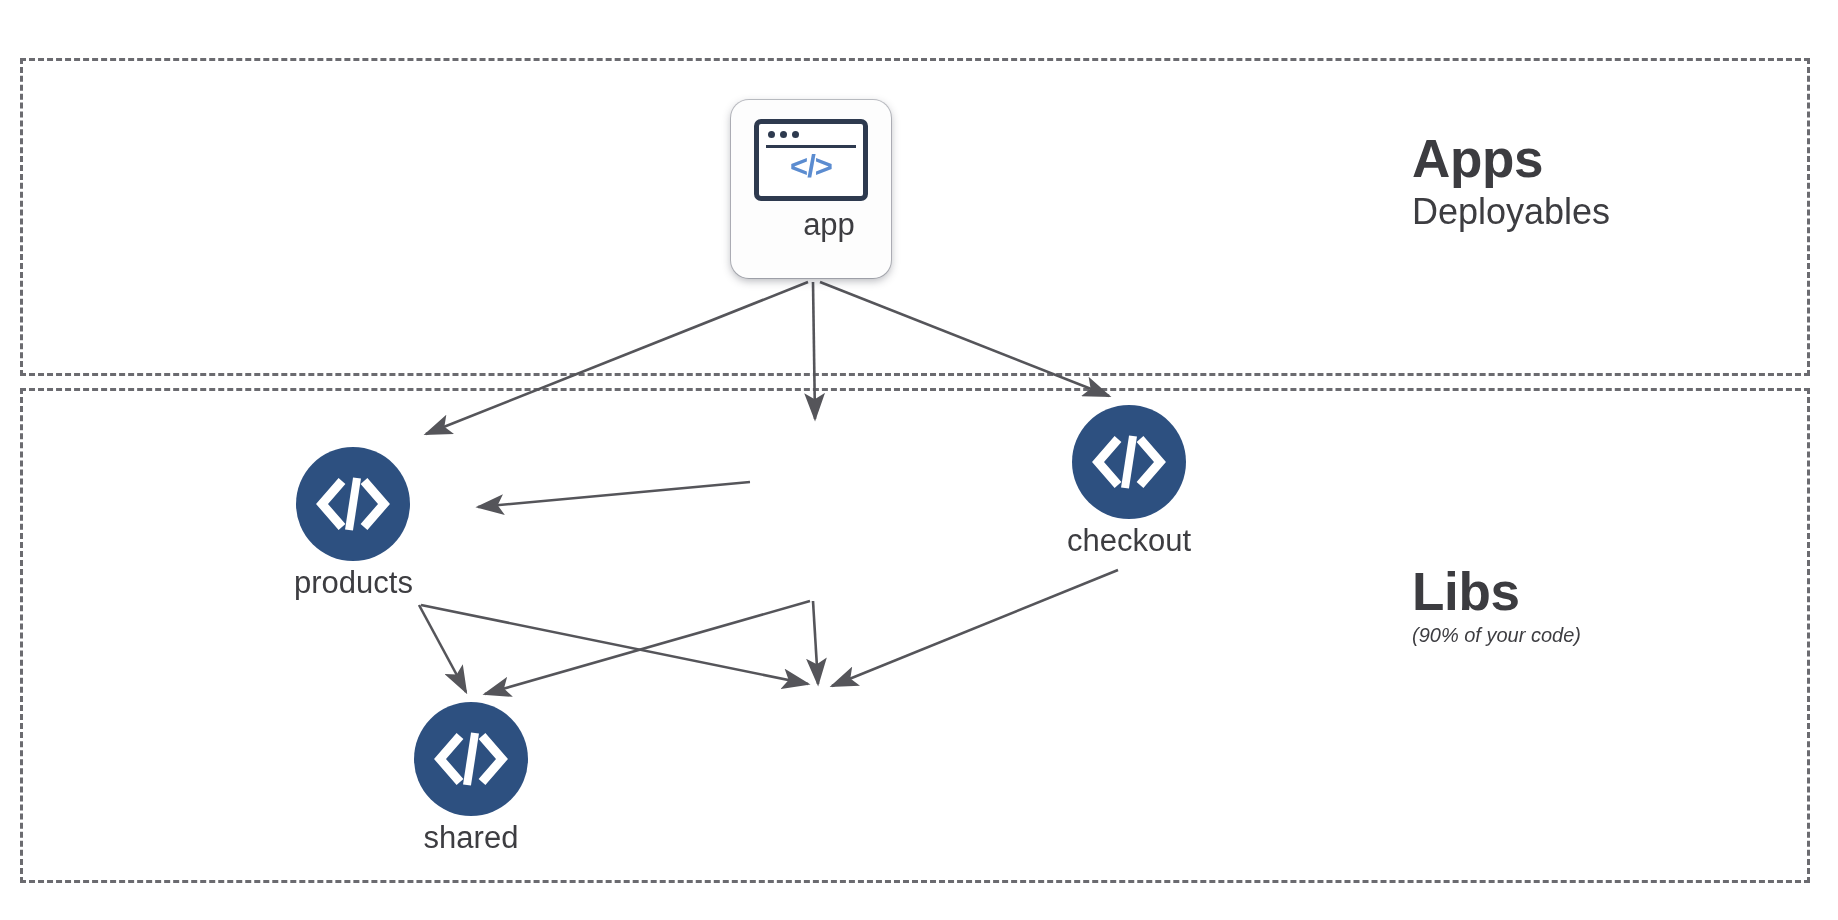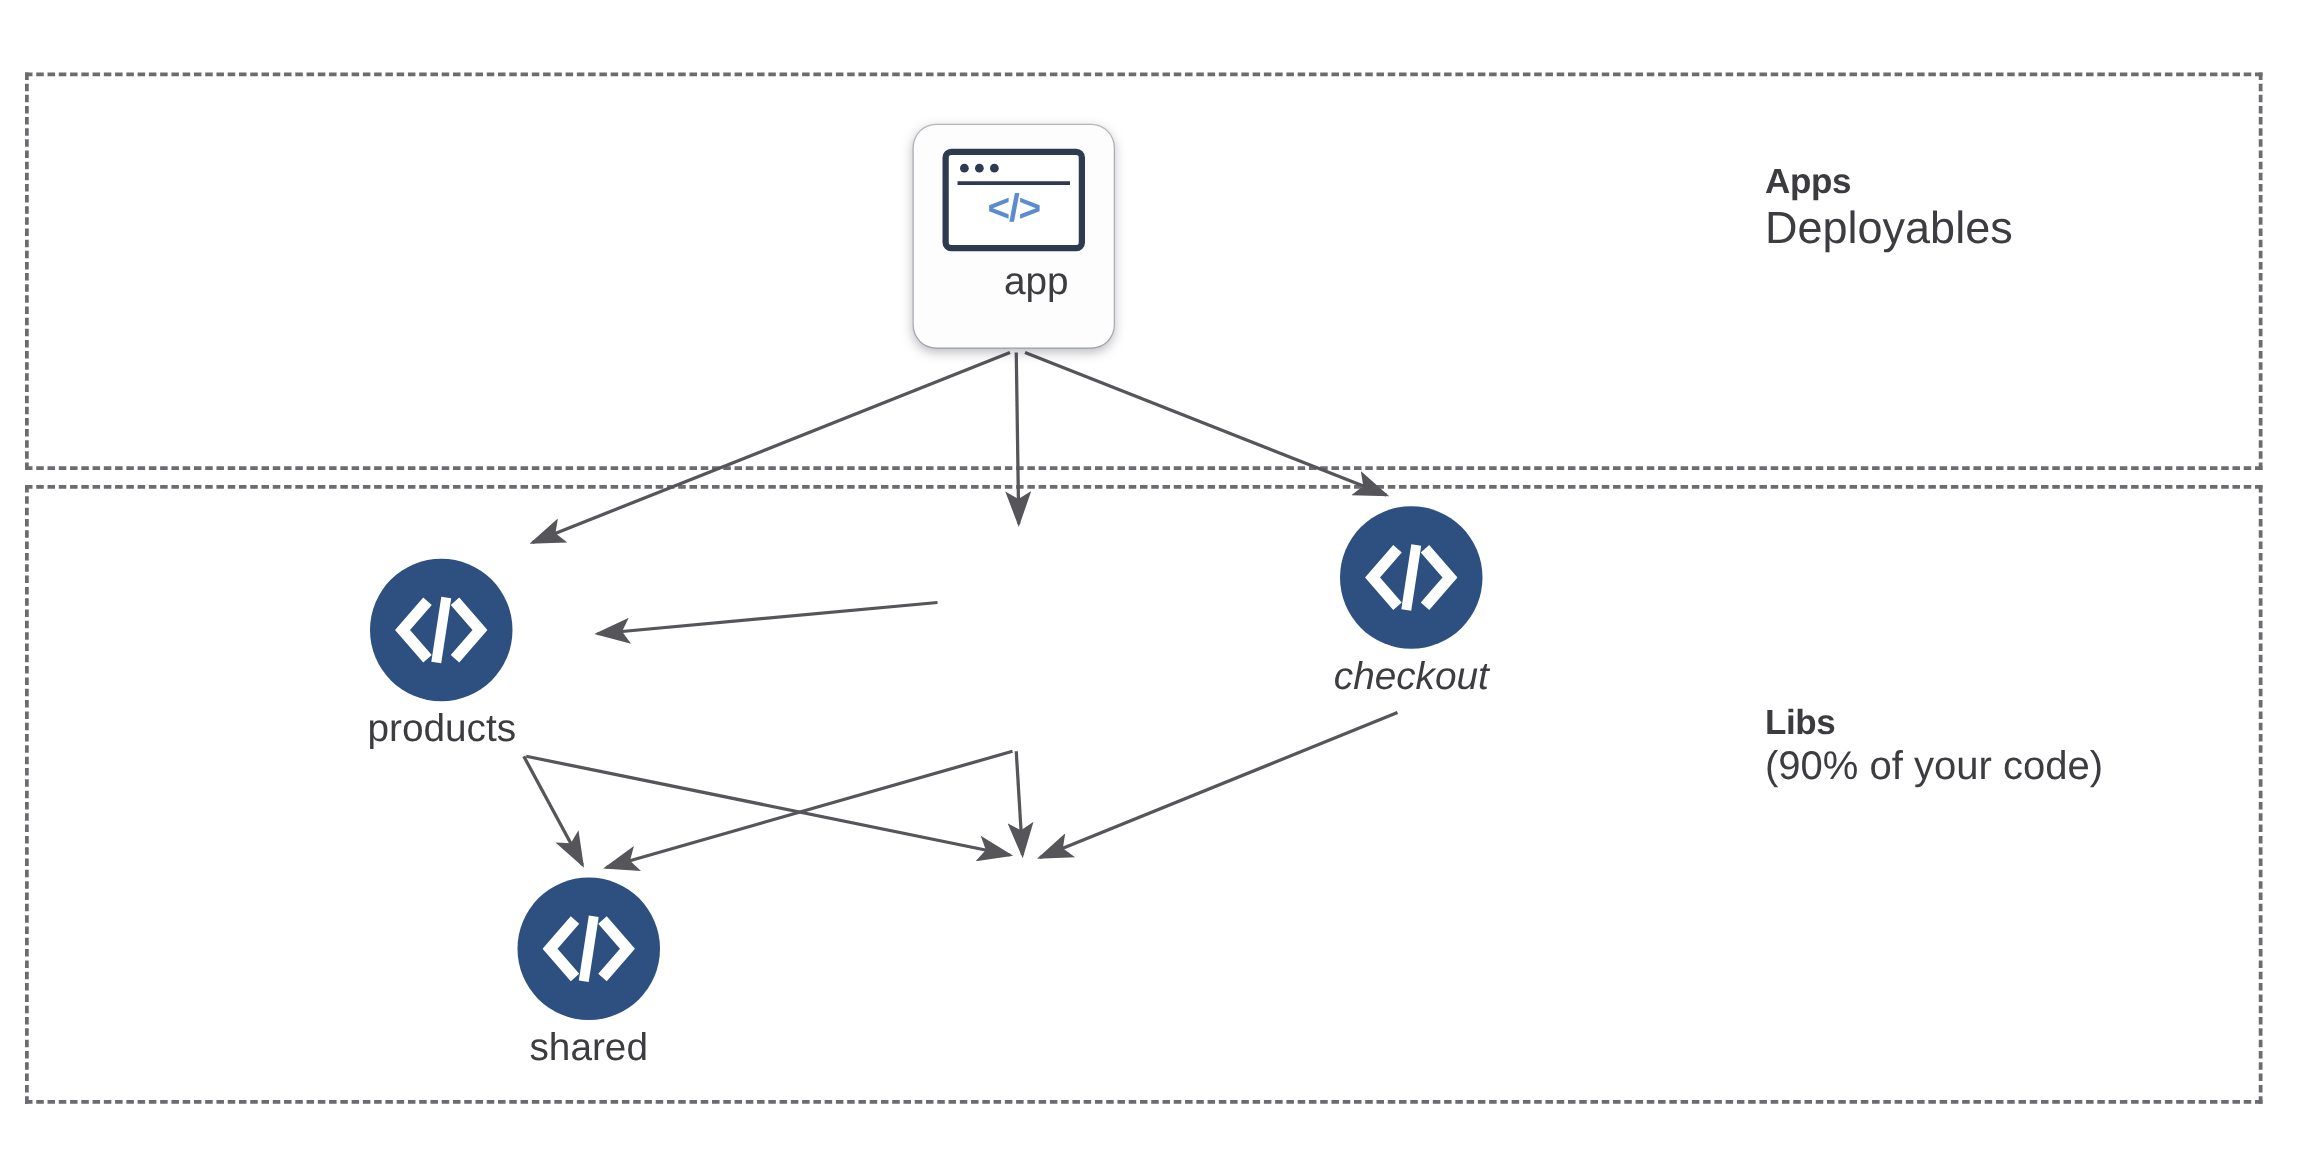--- a/index.html
+++ b/index.html
@@ -28,31 +28,31 @@
   #zone-apps { left: 20px;  top: 58px;  width: 1790px; height: 318px; }
   #zone-libs { left: 20px;  top: 388px; width: 1790px; height: 495px; }
 
   
   .zone-caption {
     position: absolute;
     color: #3d3d41;
     line-height: 1.18;
   }
   .zone-title {
-    font-size: 28px;
+    font-size: 53px;
     font-weight: bold;
     letter-spacing: -0.3px;
     color: #3c3c40;
   }
   .zone-sub {
     font-size: 36px;
     font-weight: normal;
     color: #3d3d41;
   }
-  .zone-sub.small { font-size: 32px; }
+  .zone-sub.small { font-size: 20px; font-style: italic; }
   #caption-apps { left: 1412px; top: 128px; }
   #caption-libs { left: 1412px; top: 525px; margin-top: 36px; }
 
   
   #edges {
     position: absolute;
     left: 0; top: 0;
     width: 1838px;
     height: 920px;
     pointer-events: none;
@@ -143,21 +143,21 @@
     color: #3d3d41;
     white-space: nowrap;
     line-height: 1.05;
   }
   .lib-node .node-label { margin-top: 6px; }
 
   #node-products { left: 294px;  top: 447px; }
   #node-products .lib-circle { width: 114px; height: 114px; }
   #node-orders   { left: 758px;  top: 432px; }
   #node-orders   .lib-circle { width: 114px; height: 114px; }
-  #node-checkout { left: 1067px; top: 405px; font-style: italic; }
+  #node-checkout { left: 1067px; top: 405px; }
   #node-checkout .lib-circle { width: 114px; height: 114px; }
   #node-shared   { left: 414px;  top: 702px; }
   #node-shared   .lib-circle { width: 114px; height: 114px; }
   #node-core     { left: 762px;  top: 690px; }
   #node-core     .lib-circle { width: 114px; height: 114px; }
 </style>
 </head>
 <body>
 
 <div id="stage">

